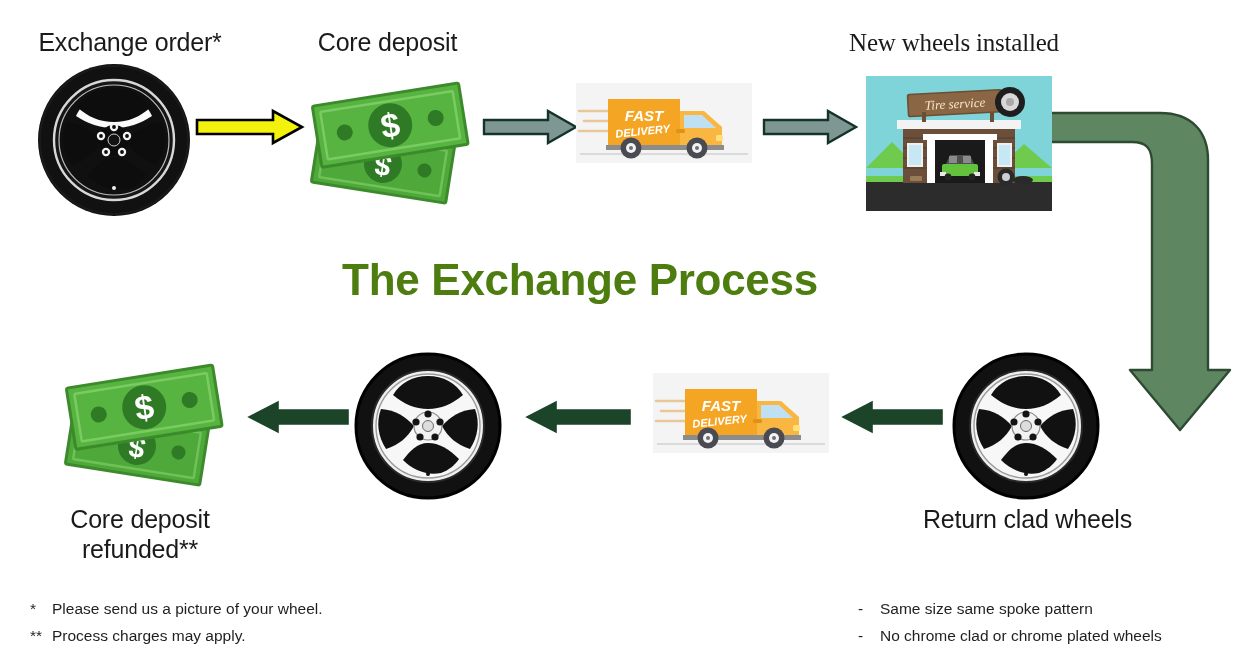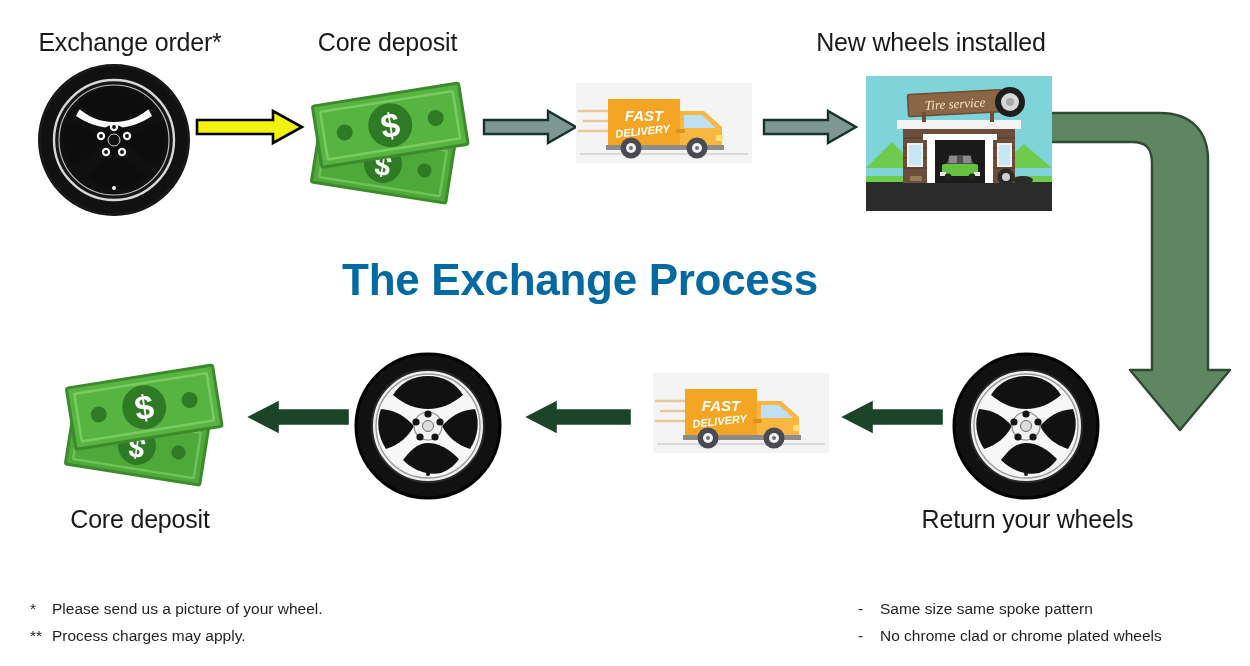--- a/index.html
+++ b/index.html
@@ -26,21 +26,21 @@
     text-align: center;
     line-height: 1.18;
     white-space: nowrap;
     letter-spacing: -0.2px;
   }
   .label.wrap { white-space: normal; }
 
   .title {
     font-size: 44px;
     font-weight: bold;
-    color: #0369a1;
+    color: #4d7c0f;
     text-align: center;
     letter-spacing: -0.3px;
     white-space: nowrap;
   }
 
   .note {
     font-size: 15.5px;
     color: #1f1f1f;
     line-height: 1.75;
     white-space: nowrap;
@@ -72,21 +72,21 @@
 </style>
 </head>
 <body>
 
 <div id="canvas">
 
   <div class="abs label" style="left:0px; top:28px; width:260px;">Exchange order*</div>
 
   <div class="abs label" style="left:270px; top:28px; width:235px;">Core deposit</div>
 
-  <div class="abs label" style="left:786px; top:28px; width:290px;">New wheels installed</div>
+  <div class="abs label" style="left:809px; top:28px; width:290px;font-family:Liberation Serif, serif;">New wheels installed</div>
 
   <div class="wheel" style="left:36px; top:62px;">
     <svg width="156" height="156" viewBox="0 0 156 156">
       <circle cx="78" cy="78" r="76" fill="#111111"></circle>
       <g fill="none" stroke="#1a1a1a" stroke-width="2">
         <circle cx="78" cy="78" r="74"></circle>
       </g>
       <circle cx="78" cy="78" r="60" fill="#161616" stroke="#d8d8d8" stroke-width="2.4"></circle>
       <circle cx="78" cy="78" r="55" fill="#101010" stroke="#bdbdbd" stroke-width="1.2"></circle>
 
@@ -387,24 +387,25 @@
         <circle cx="66" cy="85" r="3.6"></circle>
         <circle cx="62" cy="70" r="3.6"></circle>
       </g>
       <circle cx="74" cy="74" r="5.5" fill="#DDDDDD" stroke="#6a6a6a" stroke-width="1"></circle>
       <circle cx="74" cy="122" r="2" fill="#111111"></circle>
     </svg>
   </div>
 
   <div class="abs label wrap" style="left:25px; top:505px; width:230px;">
     <div>Core deposit</div>
-  </div>
-
-
-  <div class="abs label" style="left:895px; top:505px; width:265px;">Return your wheels</div>
+    <div>refunded**</div>
+  </div>
+
+
+  <div class="abs label" style="left:895px; top:505px; width:265px;">Return clad wheels</div>
 
   <div class="abs" style="left:30px; top:595px;">
     <div class="note">
       <span class="mark">*</span><span>Please send us a picture of your wheel.</span>
     </div>
     <div class="note">
       <span class="mark">**</span><span>Process charges may apply.</span>
     </div>
   </div>
 

